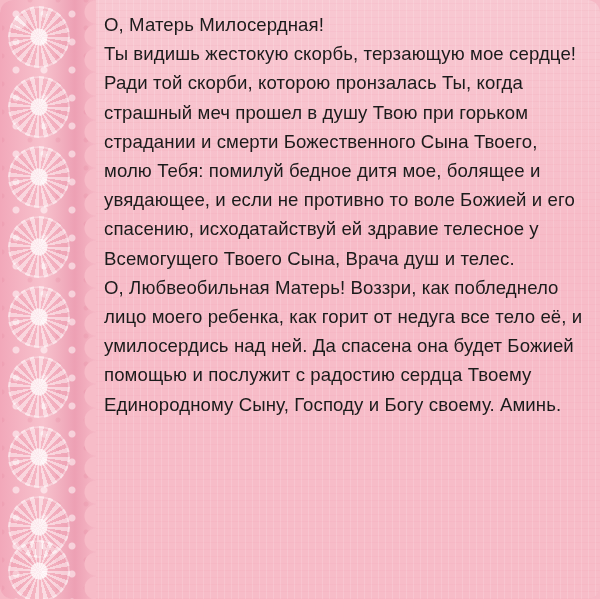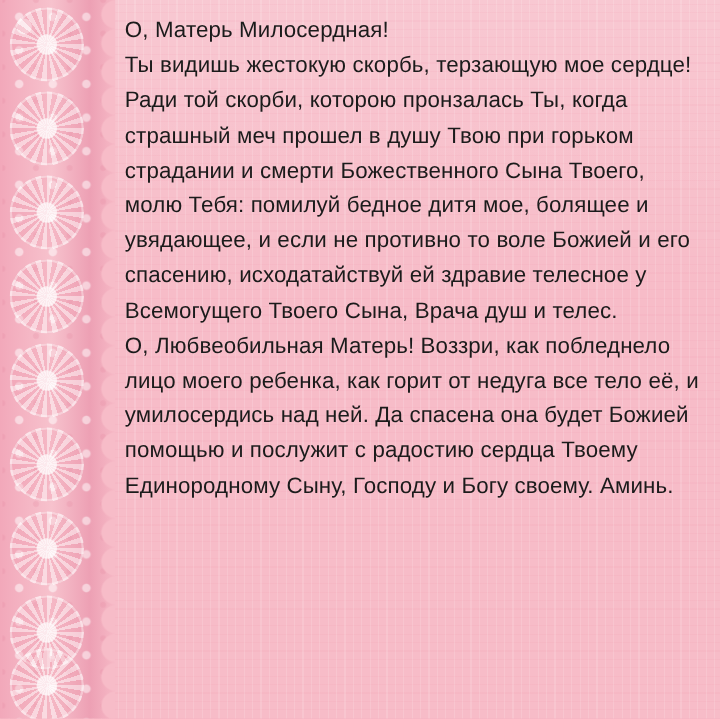--- a/index.html
+++ b/index.html
@@ -14,20 +14,21 @@
     overflow: hidden;
   }
   #page {
     position: relative;
     width: 600px;
     height: 599px;
     background:
       linear-gradient(180deg, rgba(255,255,255,0.18), rgba(255,255,255,0) 40%),
       #f7bcc8;
     overflow: hidden;
+    border-radius: 13px;
   }
   
   #bg-texture {
     position: absolute;
     inset: 0;
     background-image:
       repeating-linear-gradient(90deg, rgba(255,255,255,0.16) 0px, rgba(255,255,255,0.16) 1px, rgba(255,255,255,0) 1px, rgba(255,255,255,0) 7px),
       repeating-linear-gradient(0deg, rgba(240,150,170,0.13) 0px, rgba(240,150,170,0.13) 1px, rgba(255,255,255,0) 1px, rgba(255,255,255,0) 7px);
     opacity: 0.9;
     pointer-events: none;

